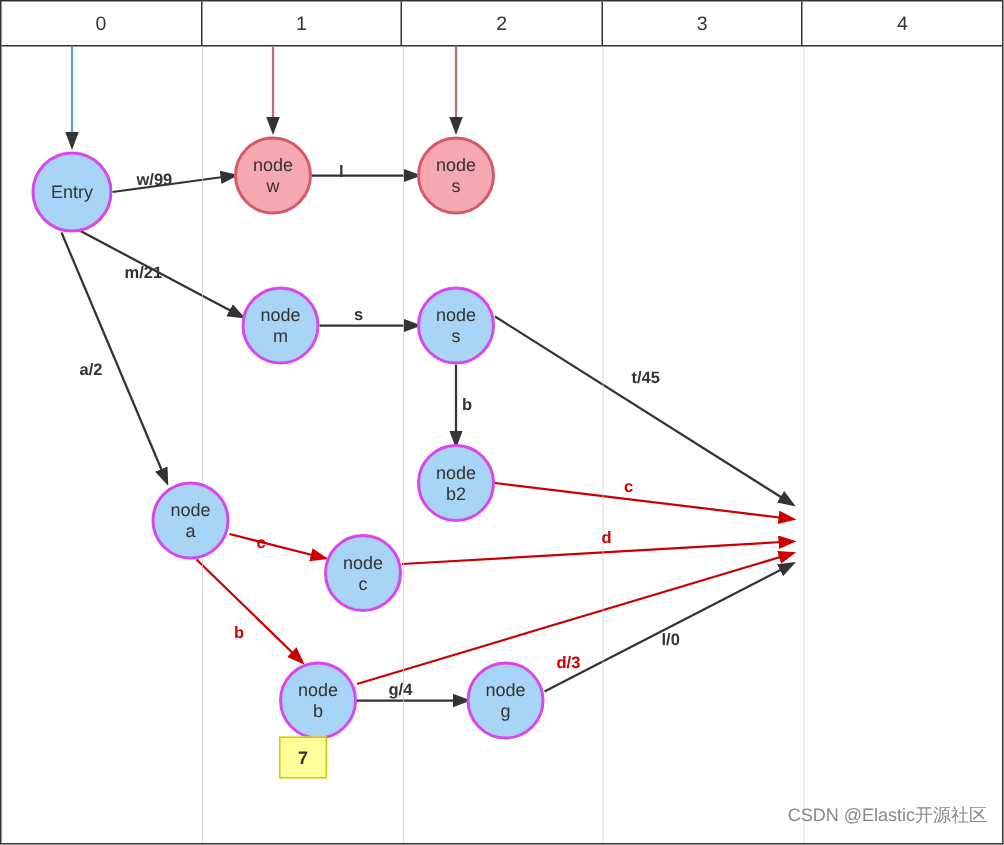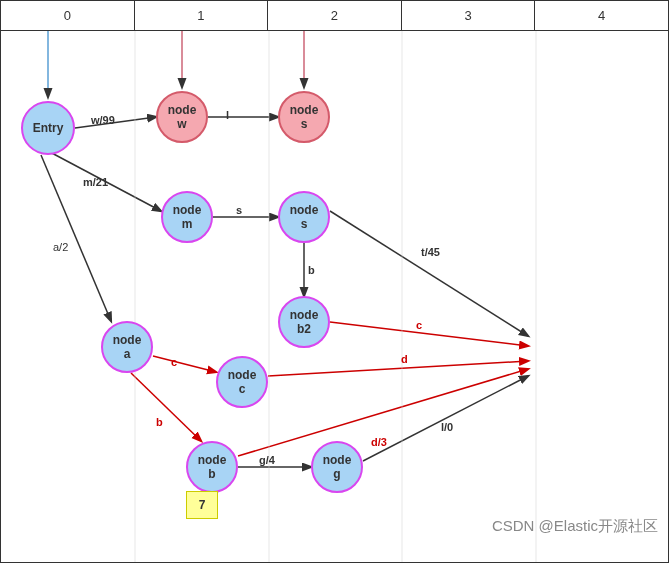--- a/index.html
+++ b/index.html
@@ -50,21 +50,21 @@
 
     
     .node {
       position: absolute;
       border-radius: 50%;
       display: flex;
       align-items: center;
       justify-content: center;
       text-align: center;
       font-size: 12px;
-      font-weight: bold;
+      font-weight: normal;
       color: #333;
     }
     .node-blue {
       background: #a8d4f5;
       border: 2px solid #d946ef;
     }
     .node-pink {
       background: #f5a8b0;
       border: 2px solid #d45a6a;
     }
@@ -94,23 +94,23 @@
       align-items: center;
       justify-content: center;
       font-size: 12px;
       font-weight: bold;
       color: #333;
     }
 
     
     .watermark {
       position: absolute;
-      bottom: 26px;
+      bottom: 10px;
       right: 10px;
-      font-size: 15px;
+      font-size: 12px;
       color: #888;
     }
   </style>
 </head>
 <body>
 
 <div id="canvas-container">
 
   <div class="col-headers">
     <div class="col-header">0</div>
@@ -187,21 +187,21 @@
   <div class="node node-blue" style="left:185px; top:440px; width:52px; height:52px;">node<br>b</div>
 
   <div class="node node-blue" style="left:310px; top:440px; width:52px; height:52px;">node<br>g</div>
 
 
   <div class="sticky" style="left:185px; top:490px;">7</div>
 
   <span class="edge-label" style="left:90px; top:113px;">w/99</span>
   <span class="edge-label" style="left:225px; top:108px;">l</span>
   <span class="edge-label" style="left:82px; top:175px;">m/21</span>
-  <span class="edge-label" style="left:52px; top:240px; font-weight:400;">a/2</span>
+  <span class="edge-label" style="left:52px; top:240px; font-weight:700;">a/2</span>
   <span class="edge-label" style="left:235px; top:203px;">s</span>
   <span class="edge-label" style="left:307px; top:263px;">b</span>
   <span class="edge-label" style="left:420px; top:245px;">t/45</span>
   <span class="edge-label-red" style="left:415px; top:318px;">c</span>
   <span class="edge-label-red" style="left:400px; top:352px;">d</span>
   <span class="edge-label-red" style="left:170px; top:355px;">c</span>
   <span class="edge-label-red" style="left:155px; top:415px;">b</span>
   <span class="edge-label" style="left:258px; top:453px;">g/4</span>
   <span class="edge-label" style="left:440px; top:420px;text-align:right;">l/0</span>
   <span class="edge-label-red" style="left:370px; top:435px;">d/3</span>

